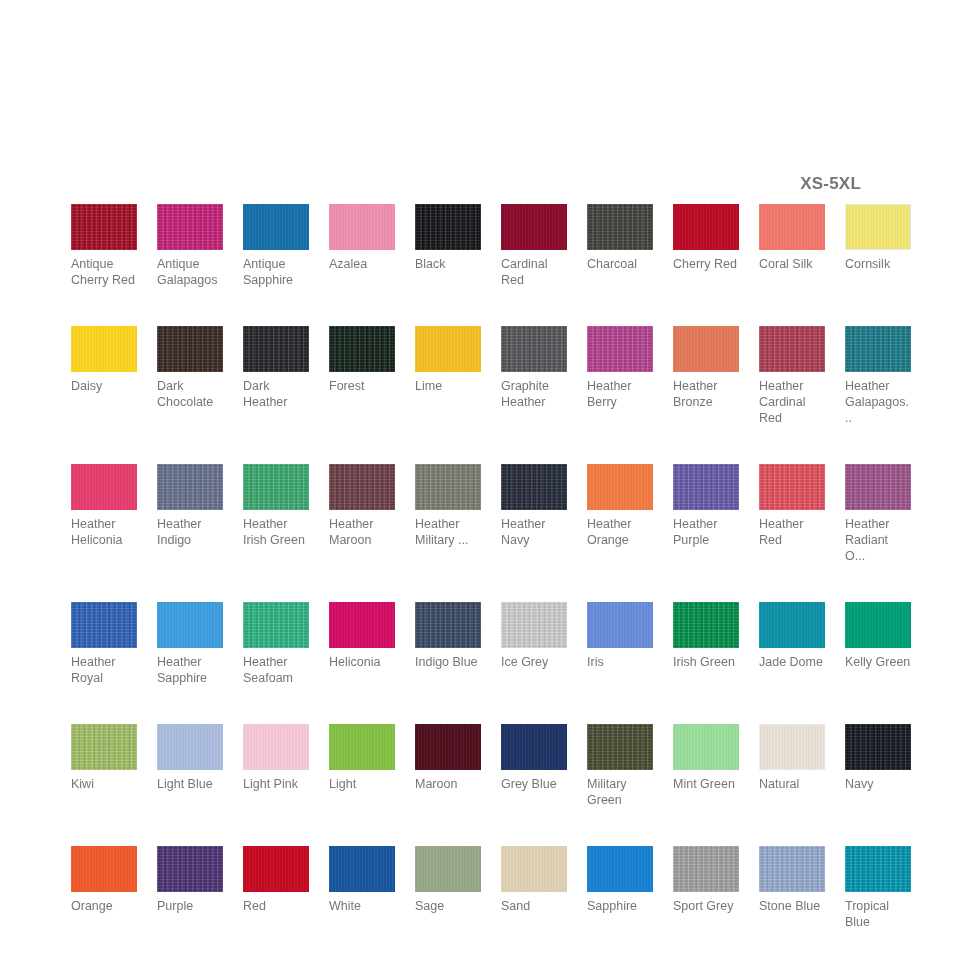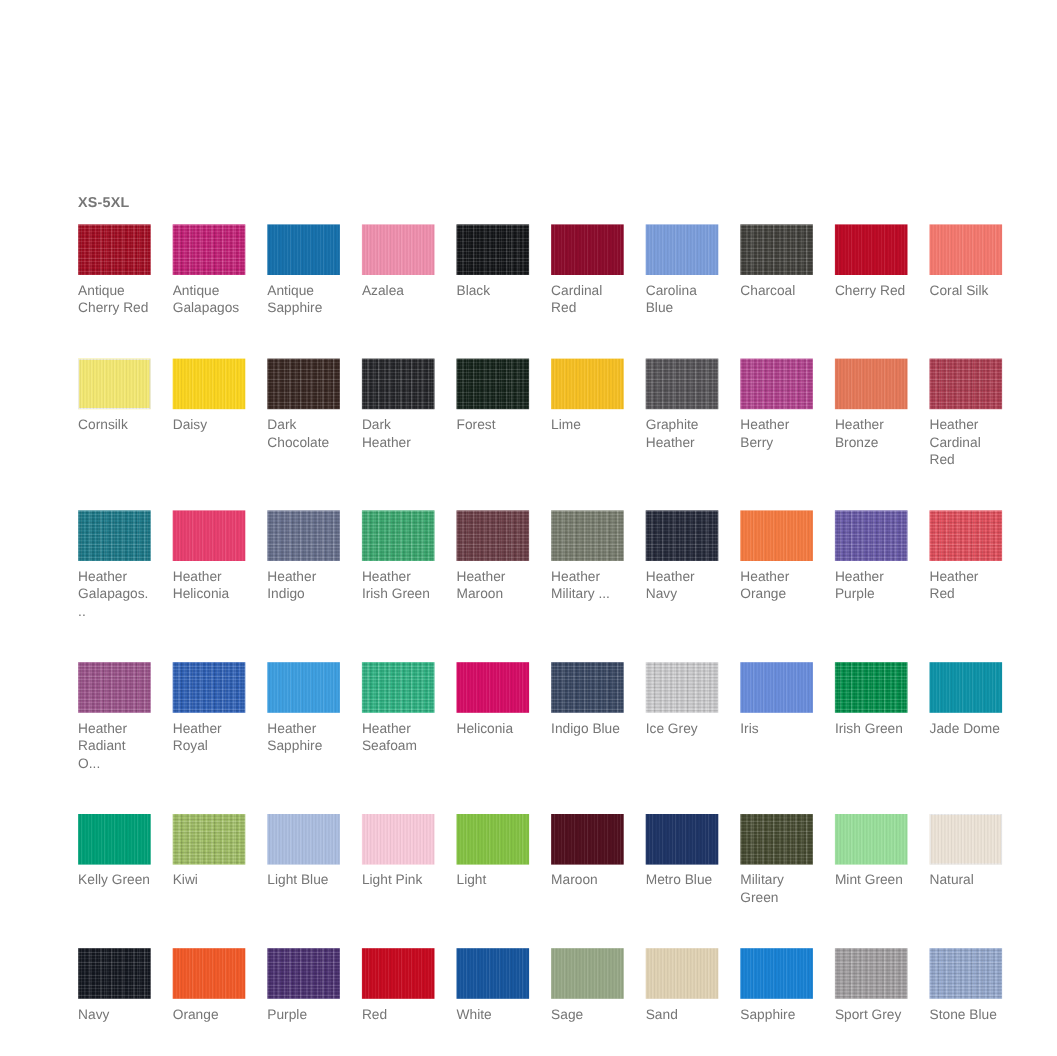--- a/index.html
+++ b/index.html
@@ -20,25 +20,26 @@
     height: 960px;
     background: #ffffff;
   }
   #swatch-panel {
     position: absolute;
     left: 71px;
     top: 176px;
     width: 790px;
   }
   #panel-title {
-    font-size: 13px;
+    font-size: 17px;
     color: #767676;
     line-height: 16px;
     margin: 0 0 12px 0;
     letter-spacing: 0.2px;
+    text-align: right;
   }
   #swatch-grid {
     display: grid;
     grid-template-columns: repeat(10, 66px);
     column-gap: 11px;
     row-gap: 0px;
     align-items: start;
     gap: 20px;
   }
   .swatch-cell {
@@ -120,24 +121,20 @@
         </div>
         <div class="swatch-cell">
           <div class="swatch-chip heathered" style="background-color: rgb(19, 21, 24);"></div>
           <div class="swatch-label">Black</div>
         </div>
         <div class="swatch-cell">
           <div class="swatch-chip" style="background-color: rgb(140, 11, 44);"></div>
           <div class="swatch-label">Cardinal Red</div>
         </div>
         <div class="swatch-cell">
-          <div class="swatch-chip" style="background-color: rgb(124, 158, 219);"></div>
-          <div class="swatch-label">Carolina Blue</div>
-        </div>
-        <div class="swatch-cell">
           <div class="swatch-chip heathered" style="background-color: rgb(67, 66, 61);"></div>
           <div class="swatch-label">Charcoal</div>
         </div>
         <div class="swatch-cell">
           <div class="swatch-chip" style="background-color: rgb(189, 10, 38);"></div>
           <div class="swatch-label">Cherry Red</div>
         </div>
         <div class="swatch-cell">
           <div class="swatch-chip" style="background-color: rgb(244, 121, 111);"></div>
           <div class="swatch-label">Coral Silk</div>
@@ -281,21 +278,21 @@
         <div class="swatch-cell">
           <div class="swatch-chip" style="background-color: rgb(132, 194, 68);"></div>
           <div class="swatch-label">Light</div>
         </div>
         <div class="swatch-cell">
           <div class="swatch-chip" style="background-color: rgb(81, 16, 31);"></div>
           <div class="swatch-label">Maroon</div>
         </div>
         <div class="swatch-cell">
           <div class="swatch-chip" style="background-color: rgb(31, 53, 102);"></div>
-          <div class="swatch-label">Metro Blue</div>
+          <div class="swatch-label">Grey Blue</div>
         </div>
         <div class="swatch-cell">
           <div class="swatch-chip heathered" style="background-color: rgb(73, 78, 51);"></div>
           <div class="swatch-label">Military Green</div>
         </div>
         <div class="swatch-cell">
           <div class="swatch-chip" style="background-color: rgb(154, 223, 156);"></div>
           <div class="swatch-label">Mint Green</div>
         </div>
         <div class="swatch-cell">

